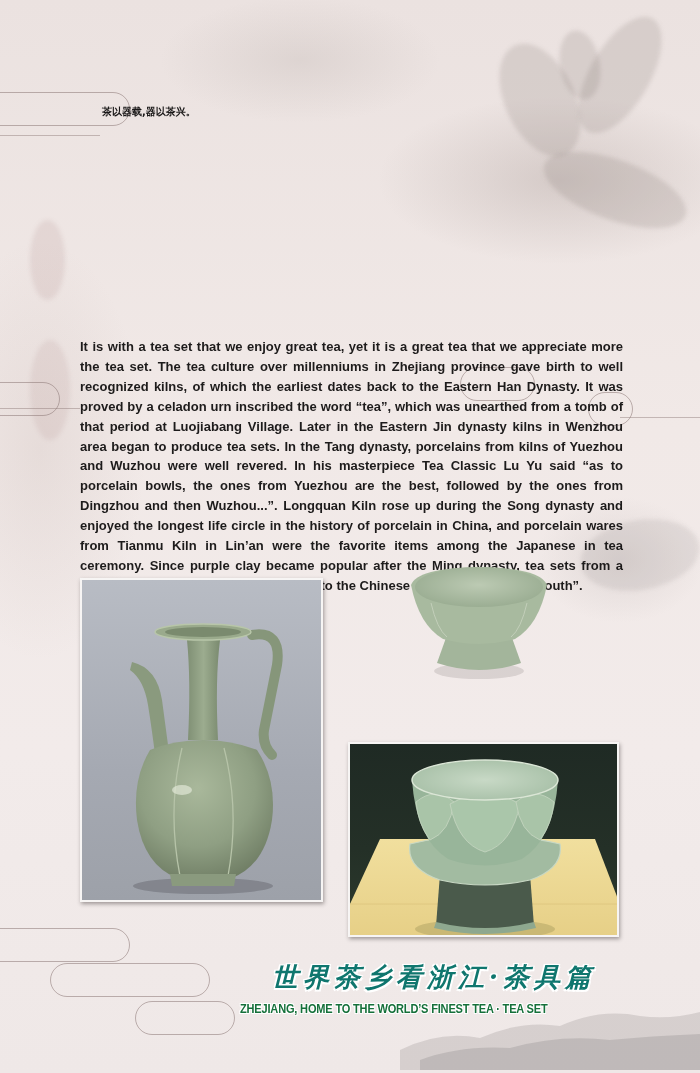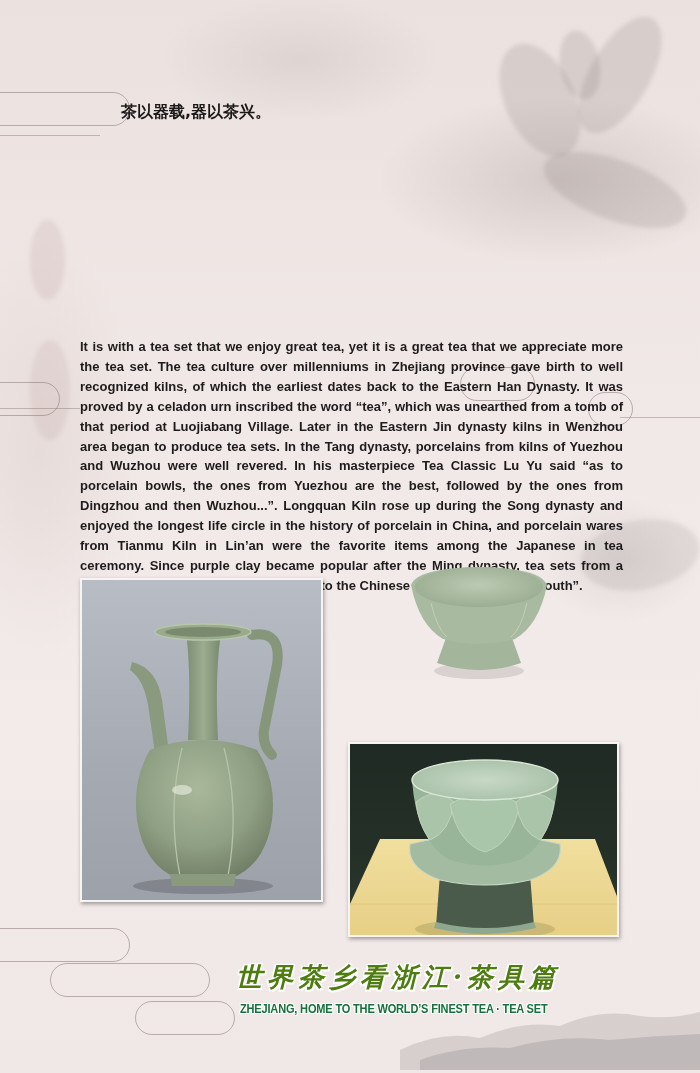--- a/index.html
+++ b/index.html
@@ -23,23 +23,23 @@
     position: absolute; background: rgba(120,110,108,0.18); border-radius: 50%;
     filter: blur(2px);
   }
   .scroll-deco {
     position: absolute; border: 1.2px solid rgba(140,120,118,0.55);
     border-radius: 18px; height: 34px;
   }
   .hline { position: absolute; height: 1px; background: rgba(140,120,118,0.45); }
 
   .cn-block {
-    position: absolute; left: 90px; top: 98px; width: 543px;
+    position: absolute; left: 71px; top: 98px; width: 543px;
     font-family: "DejaVu Sans", sans-serif; font-weight: bold;
-    font-size: 16px; line-height: 28.4px; color: #1a1818;
+    font-size: 10px; line-height: 28.4px; color: #1a1818;
   }
   .cn-block p.lead { text-indent: 31px; }
   .cn-block p.body { text-indent: 31px; text-align: justify; text-align-last: left; }
 
   .en-block {
     position: absolute; left: 80px; top: 308px; width: 543px;
     font-family: "Liberation Sans", sans-serif; font-weight: bold;
     font-size: 13px; line-height: 19.9px; color: #1d1b1b;
     text-align: justify;
     margin-top: 29px;
@@ -58,23 +58,24 @@
     left: 348px; top: 742px; width: 271px; height: 195px;
     background: linear-gradient(180deg, #1f2a24 0%, #243027 55%, #2d3a2d 100%);
   }
   .cup-stand {
     position: absolute; left: 407px; top: 563px; width: 145px; height: 118px;
   }
 
   .footer-title {
     position: absolute; left: 236px; top: 960px; width: 360px;
     font-family: "DejaVu Serif", serif; font-weight: bold; font-size: 26px;
-    letter-spacing: 5px; color: #4d7c0f;
+    letter-spacing: 5px; color: #0f766e;
     text-shadow: -1.5px -1.5px 0 #fff, 1.5px -1.5px 0 #fff, -1.5px 1.5px 0 #fff, 1.5px 1.5px 0 #fff, 0 0 3px #fff;
     font-style: italic;
+    text-align: right;
   }
   .footer-subtitle {
     position: absolute; left: 240px; top: 1002px; width: 390px;
     font-family: "Liberation Sans", sans-serif; font-weight: bold; font-size: 12px;
     color: #15703a; letter-spacing: -0.2px;
     text-shadow: -1px -1px 0 #fff, 1px -1px 0 #fff, -1px 1px 0 #fff, 1px 1px 0 #fff;
     transform: scaleX(0.92); transform-origin: left;
     white-space: nowrap;
   }
   .mountains {

